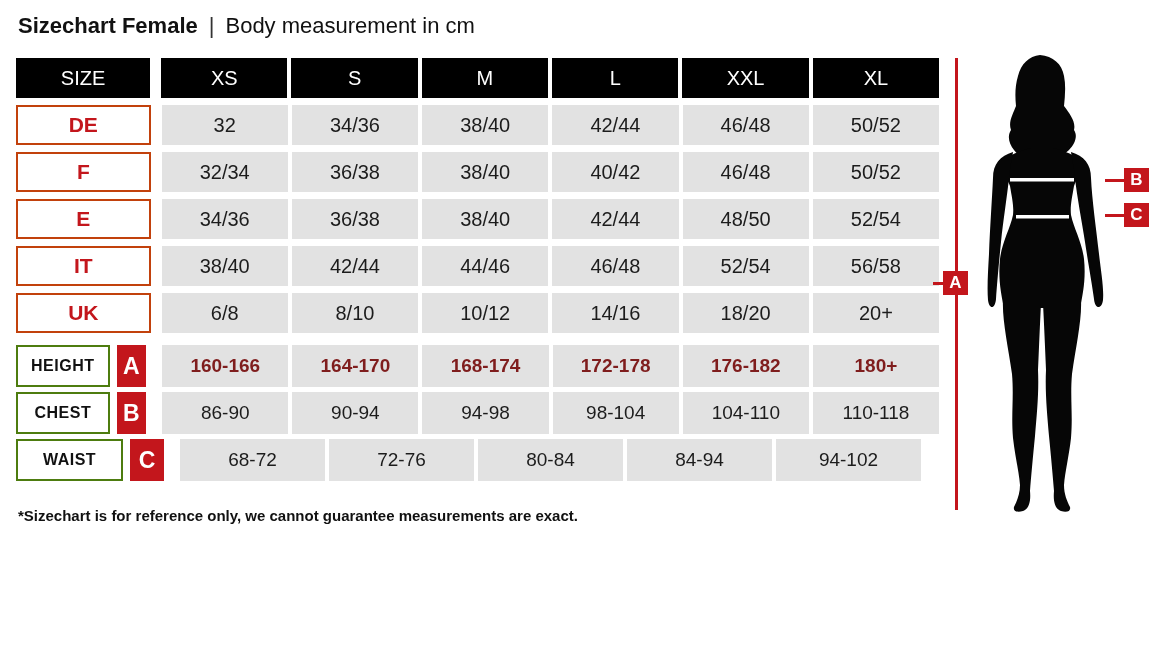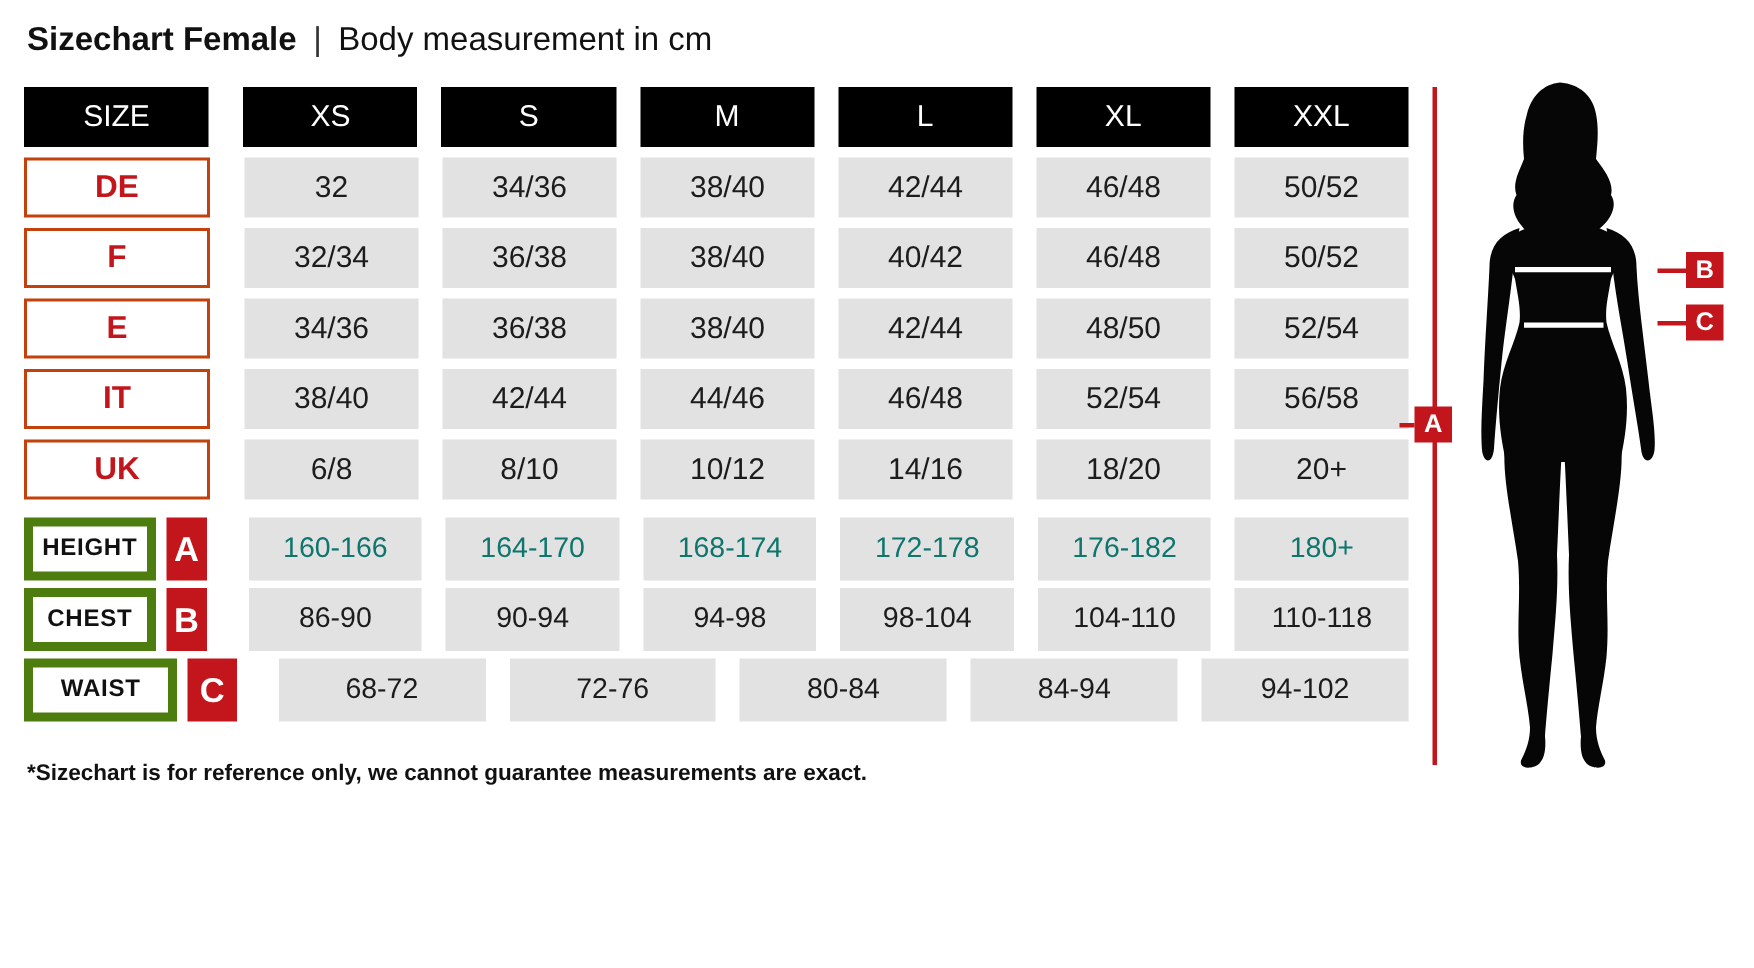--- a/index.html
+++ b/index.html
@@ -16,37 +16,37 @@
     --ink: #1c1c1c;
   }
 
   
   .title { position: absolute; left: 18px; top: 13px; font-size: 22px; color: #111; white-space: nowrap; }
   .t-main { font-weight: bold; }
   .t-sep  { margin: 0 11px; color: #333; font-weight: normal; }
 
   
   .tbl { position: absolute; left: 16px; top: 58px; width: 923px; }
-  .row { display: flex; height: 40px; margin-bottom: 7px; justify-content: center; }
+  .row { display: flex; height: 40px; margin-bottom: 7px; }
   .row > div { box-sizing: border-box; display: flex; align-items: center; justify-content: center; }
   .lab  { width: 154px; margin-right: 11px; }
-  .cellv { width: 145px; margin-right: 4px; font-size: 20px; color: var(--ink); background: var(--gray); margin-left: 12px; }
+  .cellv { width: 145px; margin-right: 4px; font-size: 20px; color: var(--ink); background: var(--gray); }
   .row > .cellv:last-child { margin-right: 0; }
   .hdr-box { background: #000; color: #fff; font-size: 20px; }
   .row.hdr .cellv { background: #000; color: #fff; }
   .size-lab { background: #fff; border: 2px solid #c2410c; color: var(--red); font-weight: bold; font-size: 21px; }
 
   .sec-gap { height: 5px; }
   .row.meas { height: 42px; margin-bottom: 5px; }
-  .mlab { width: 107px; margin-right: 7px; background: #fff; border: 6px solid #4d7c0f;
+  .mlab { width: 107px; margin-right: 7px; background: #fff; border: 2px solid #4d7c0f;
           font-weight: bold; font-size: 16px; letter-spacing: 0.5px; color: #111; }
   .mletter { width: 34px; margin-right: 16px; background: var(--red); color: #fff;
              font-weight: bold; font-size: 23px; }
   .row.meas .cellv { font-size: 19px; }
-  .row.vals-bold .cellv { font-weight: normal; color: #0f766e; }
+  .row.vals-bold .cellv { font-weight: bold; color: #7f1d1d; }
 
   
   .footnote { position: absolute; left: 18px; top: 507px; font-size: 15px; font-weight: bold; color: #111; }
 
   
   .vline { position: absolute; left: 955px; top: 58px; width: 3px; height: 452px; background: var(--red); }
   .silhouette { position: absolute; left: 985px; top: 52px; width: 130px; height: 470px; }
   .dash { position: absolute; height: 3px; background: var(--red); }
   .marker { position: absolute; width: 25px; height: 24px; background: var(--red); color: #fff;
             font-weight: bold; font-size: 17px; display: flex; align-items: center; justify-content: center; }
@@ -67,22 +67,22 @@
   </div>
 
   <div class="tbl">
 
     <div class="row hdr">
       <div class="lab hdr-box">SIZE</div>
       <div class="cellv">XS</div>
       <div class="cellv">S</div>
       <div class="cellv">M</div>
       <div class="cellv">L</div>
+      <div class="cellv">XXL</div>
       <div class="cellv">XL</div>
-      <div class="cellv">XXL</div>
     </div>
 
     <div class="row">
       <div class="lab size-lab">DE</div>
       <div class="cellv">32</div>
       <div class="cellv">34/36</div>
       <div class="cellv">38/40</div>
       <div class="cellv">42/44</div>
       <div class="cellv">46/48</div>
       <div class="cellv">50/52</div>

